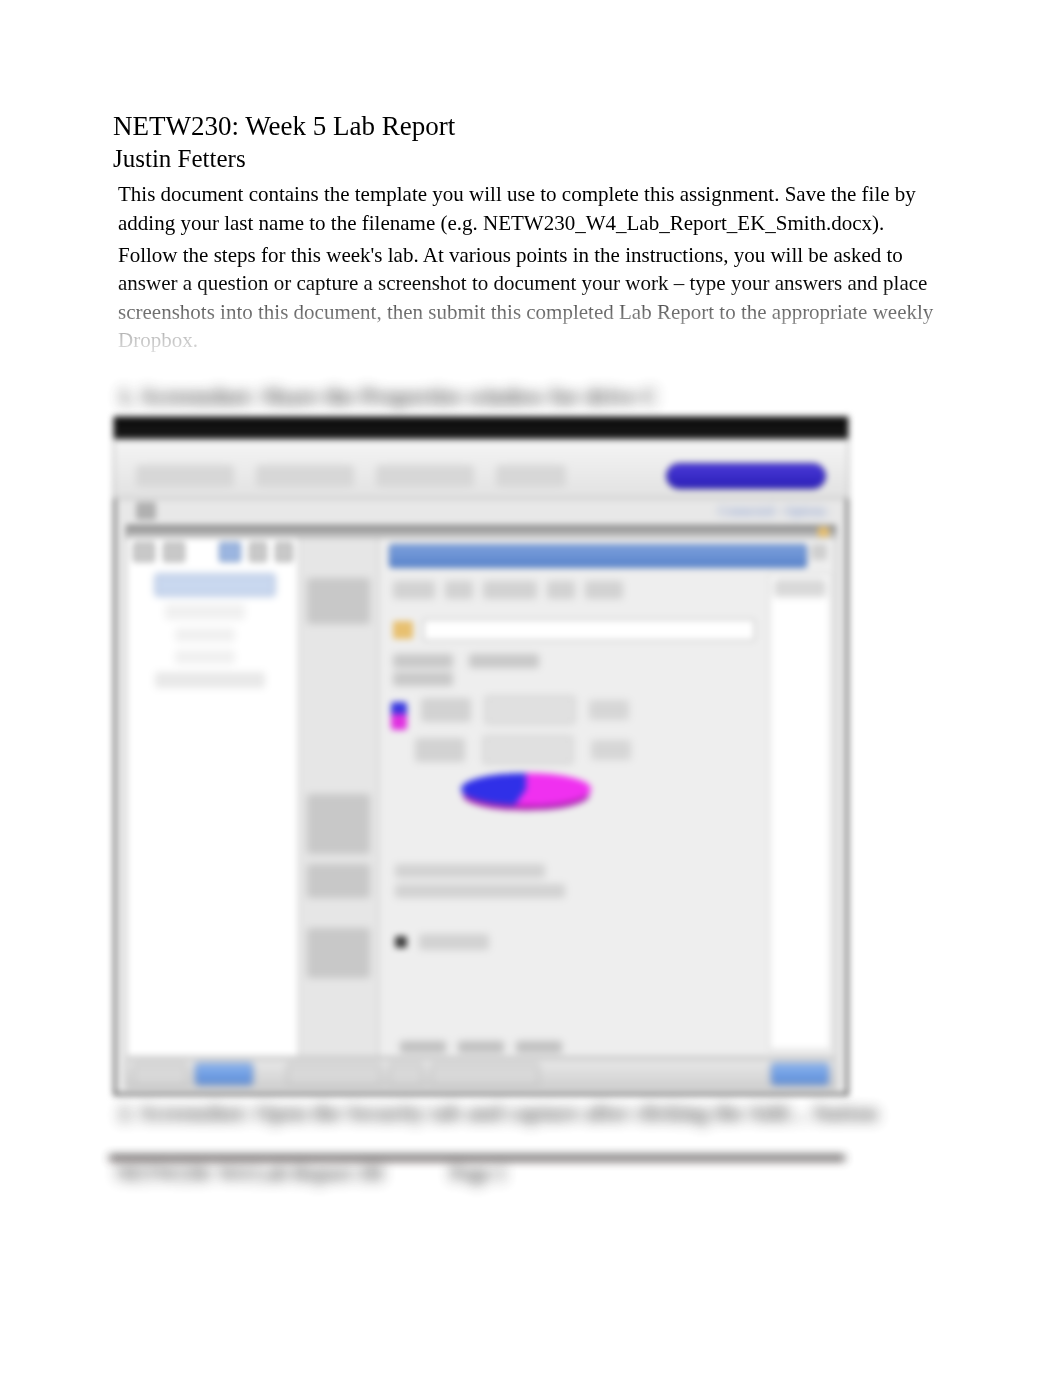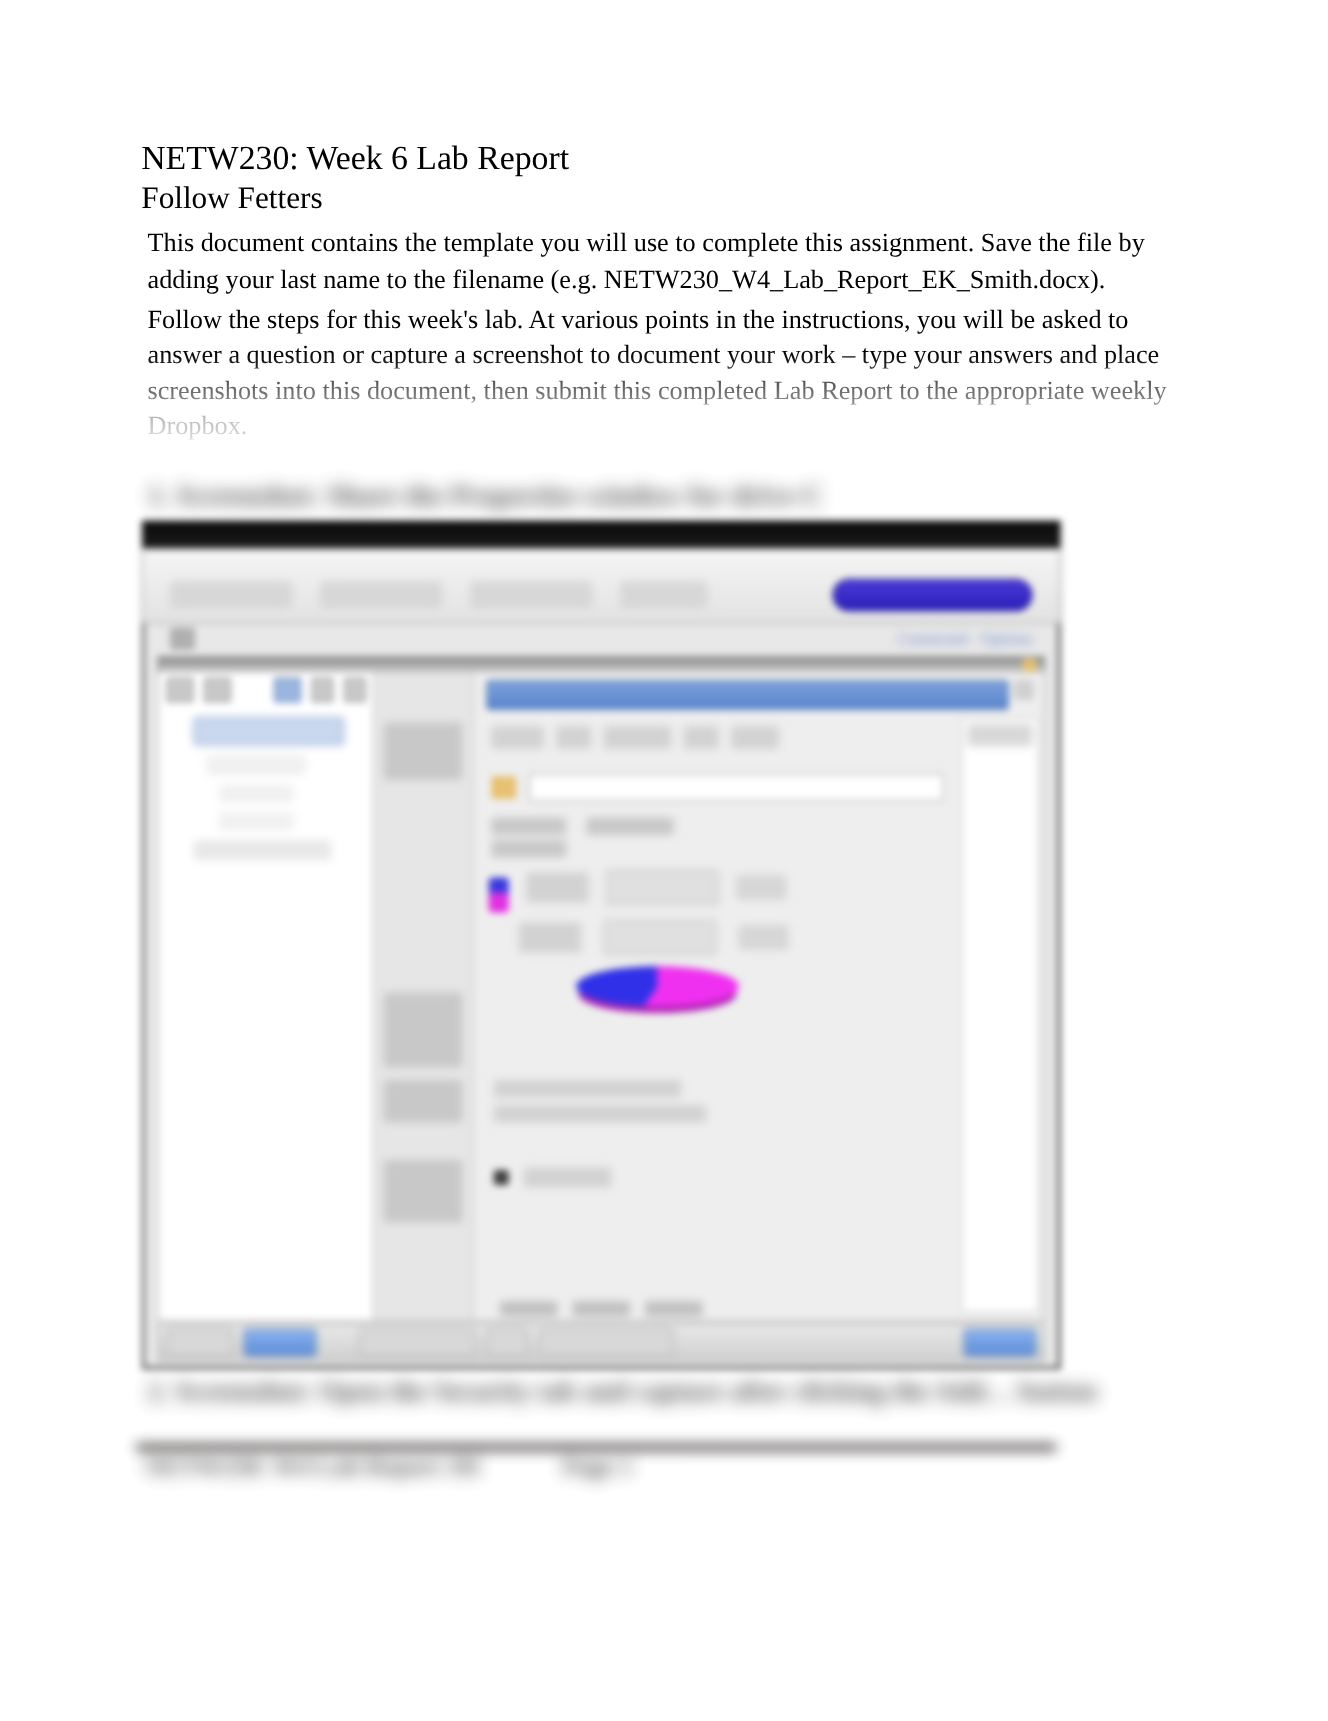--- a/index.html
+++ b/index.html
@@ -436,22 +436,22 @@
     font-size: 20px;
     color: #2a2a2a;
     filter: blur(7px);
     opacity: 0.85;
     font-weight: bold;
   }
 </style>
 </head>
 <body>
 
-<h1 class="title">NETW230: Week 6 Lab Report</h1>
-<div class="author">Follow Fetters</div>
+<h1 class="title">NETW230: Week 5 Lab Report</h1>
+<div class="author">Justin Fetters</div>
 
 <div class="instructions-wrap">
   <div class="instructions">
     <p>This document contains the template you will use to complete this assignment. Save the file by adding your last name to the filename (e.g. NETW230_W4_Lab_Report_EK_Smith.docx).</p>
     <p>Follow the steps for this week's lab. At various points in the instructions, you will be asked to answer a question or capture a screenshot to document your work – type your answers and place screenshots into this document, then submit this completed Lab Report to the appropriate weekly Dropbox.</p>
   </div>
   <div class="fade-overlay"></div>
 </div>
 
 <div class="blurred-question">1. Screenshot: Share the Properties window for drive C</div>

